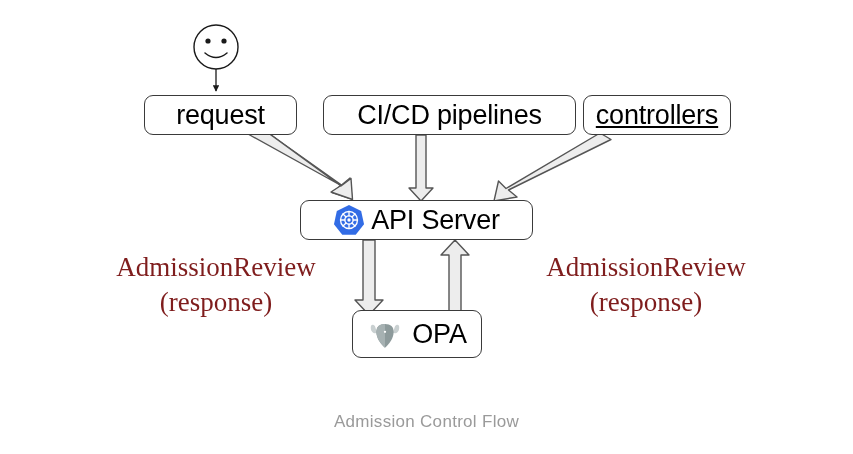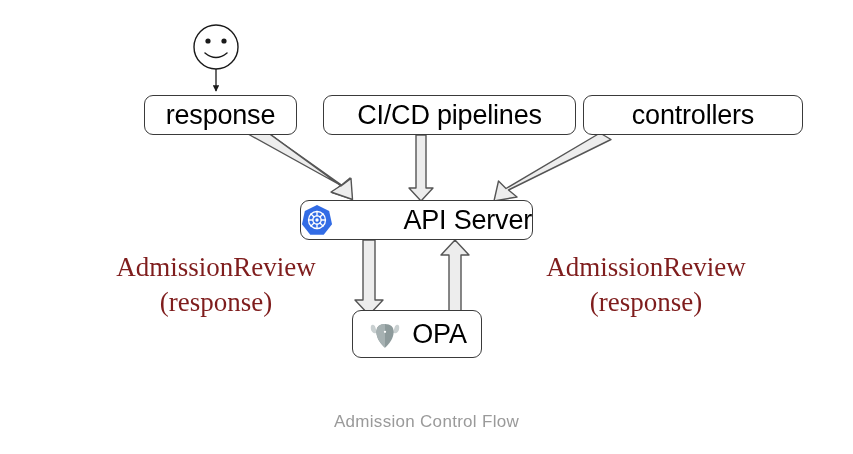--- a/index.html
+++ b/index.html
@@ -105,32 +105,32 @@
     <g>
       <path d="M 363 240 L 375 240 L 375 300 L 383 300 L 369 315 L 355 300 L 363 300 Z" fill="#EDEDED" stroke="#555555" stroke-width="1.4" stroke-linejoin="round"></path>
     </g>
 
     <g>
       <path d="M 449 313 L 461 313 L 461 255 L 469 255 L 455 240 L 441 255 L 449 255 Z" fill="#EDEDED" stroke="#555555" stroke-width="1.4" stroke-linejoin="round"></path>
     </g>
   </svg>
 
   <div class="node-box" style="left:144px; top:95px; width:153px; height:40px;">
-    <span class="node-label">response</span>
+    <span class="node-label">request</span>
   </div>
 
   <div class="node-box" style="left:306px; top:95px; width:253px; height:40px;margin-left:17px;">
     <span class="node-label">CI/CD pipelines</span>
   </div>
 
-  <div class="node-box" style="left:583px; top:95px; width:220px; height:40px;">
+  <div class="node-box" style="left:583px; top:95px; width:148px; height:40px;text-decoration:underline;">
     <span class="node-label">controllers</span>
   </div>
 
-  <div class="node-box" style="left:300px; top:200px; width:233px; height:40px; gap:6px;justify-content:space-between;">
+  <div class="node-box" style="left:300px; top:200px; width:233px; height:40px; gap:6px;">
     <svg class="node-icon" width="32" height="32" viewBox="0 0 100 100">
       <polygon points="50,3 88,22 97,63 71,96 29,96 3,63 12,22" fill="#326CE5"></polygon>
       <g fill="none" stroke="#ffffff" stroke-width="4.2" stroke-linecap="round">
         <circle cx="50" cy="50" r="13"></circle>
         <circle cx="50" cy="50" r="26.5"></circle>
         <line x1="50" y1="23.5" x2="50" y2="37"></line>
         <line x1="50" y1="63" x2="50" y2="76.5"></line>
         <line x1="23.5" y1="50" x2="37" y2="50"></line>
         <line x1="63" y1="50" x2="76.5" y2="50"></line>
         <line x1="31.2" y1="31.2" x2="40.8" y2="40.8"></line>

